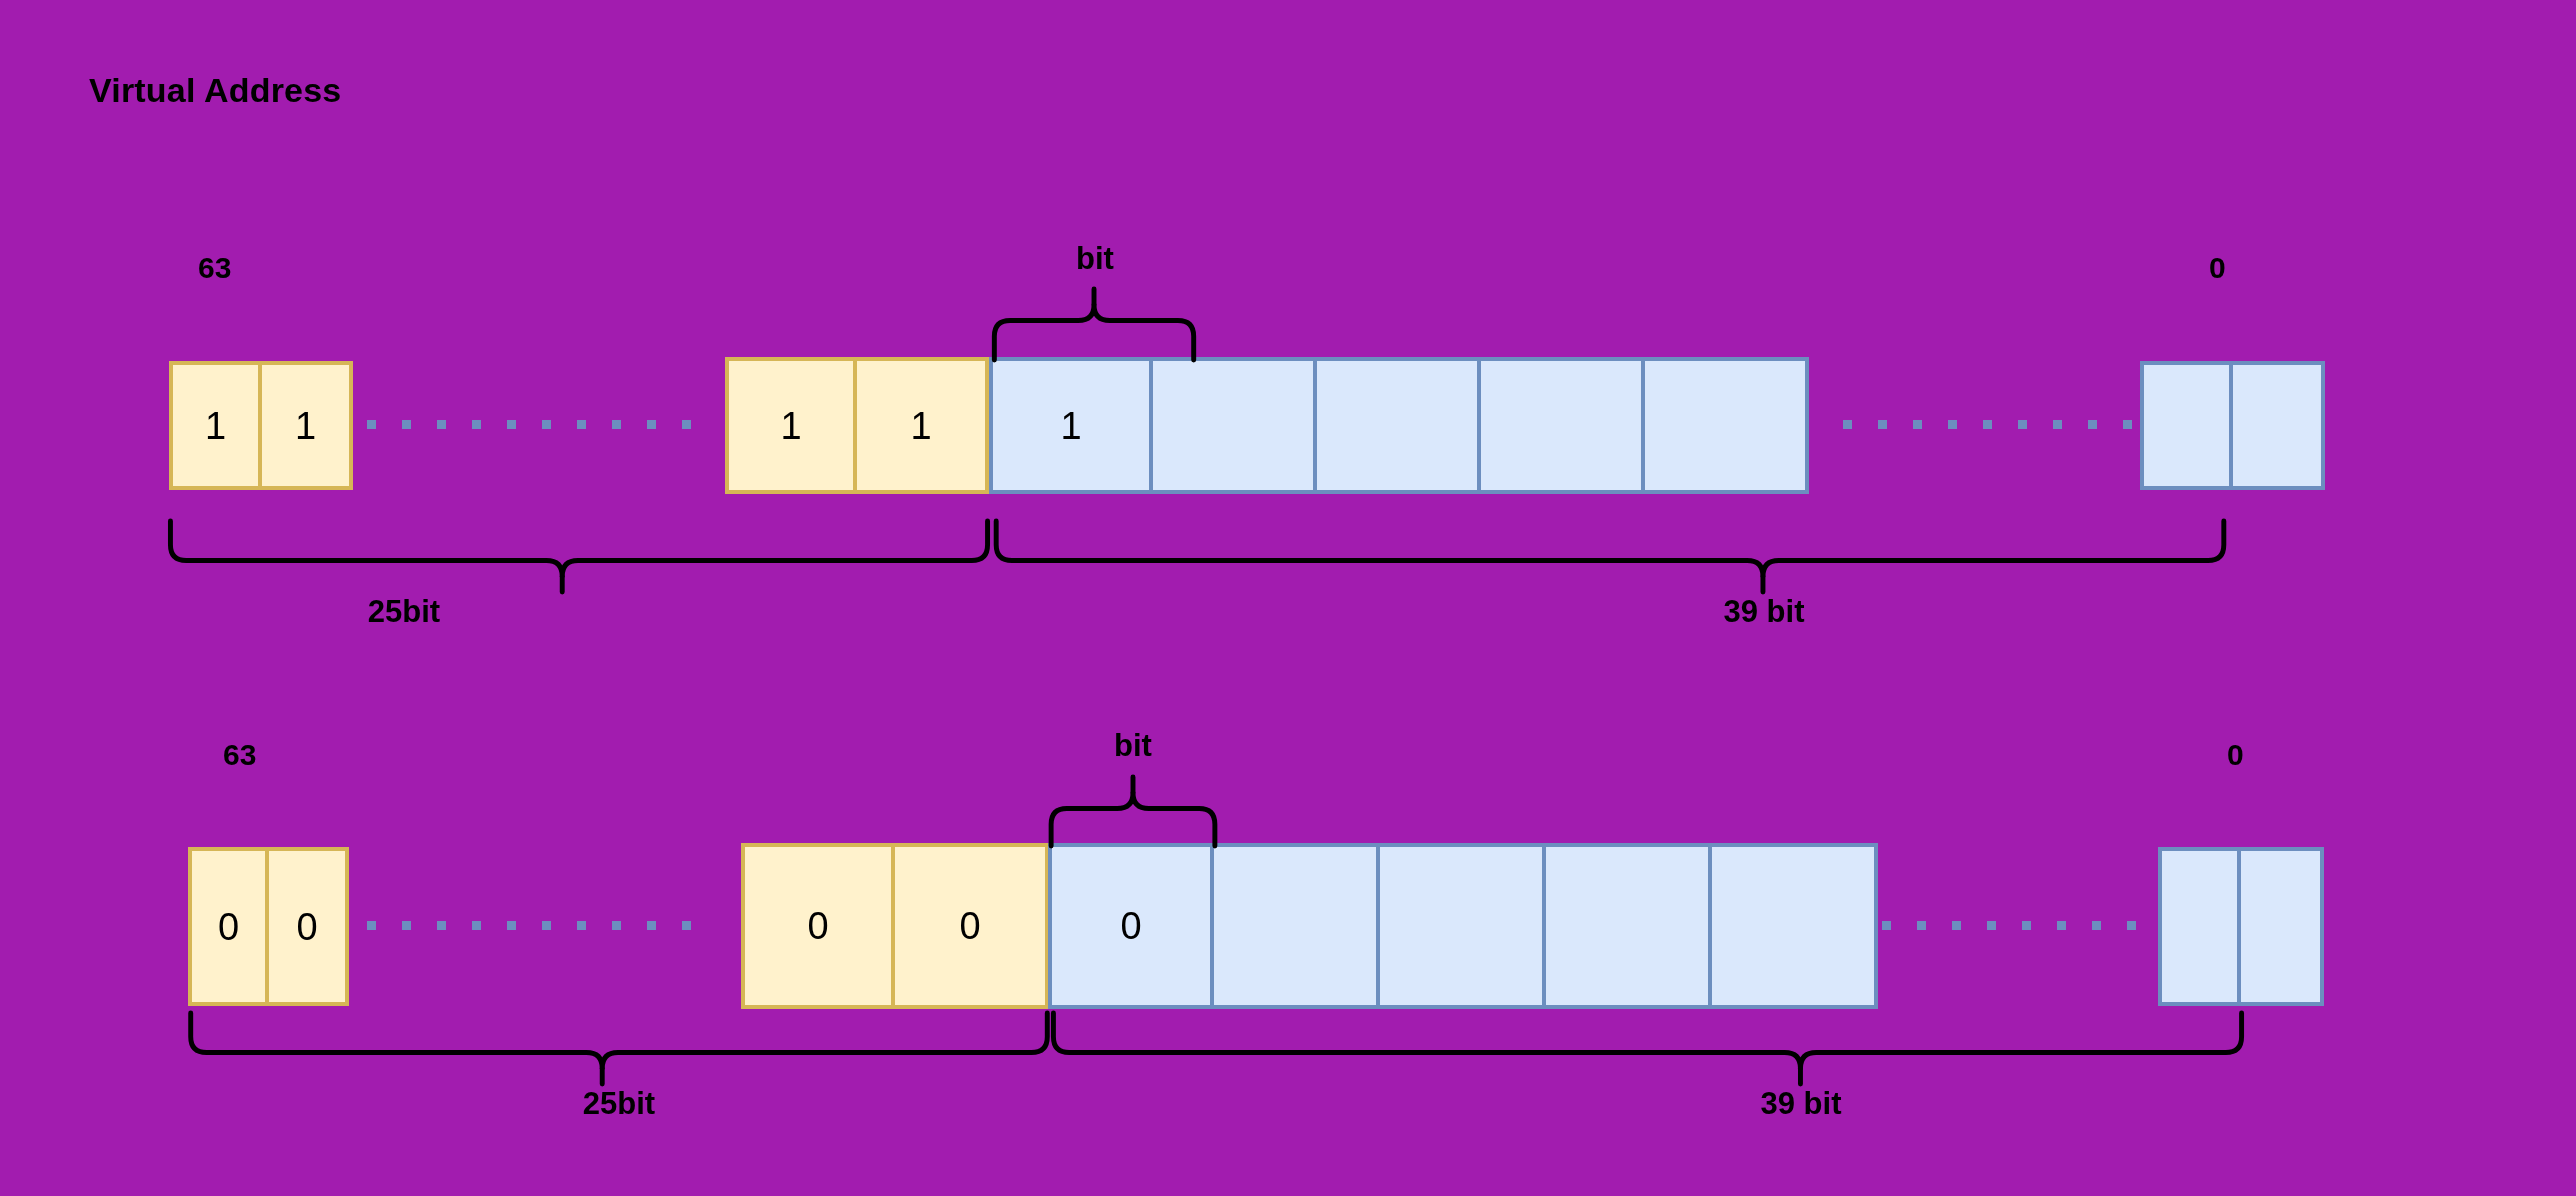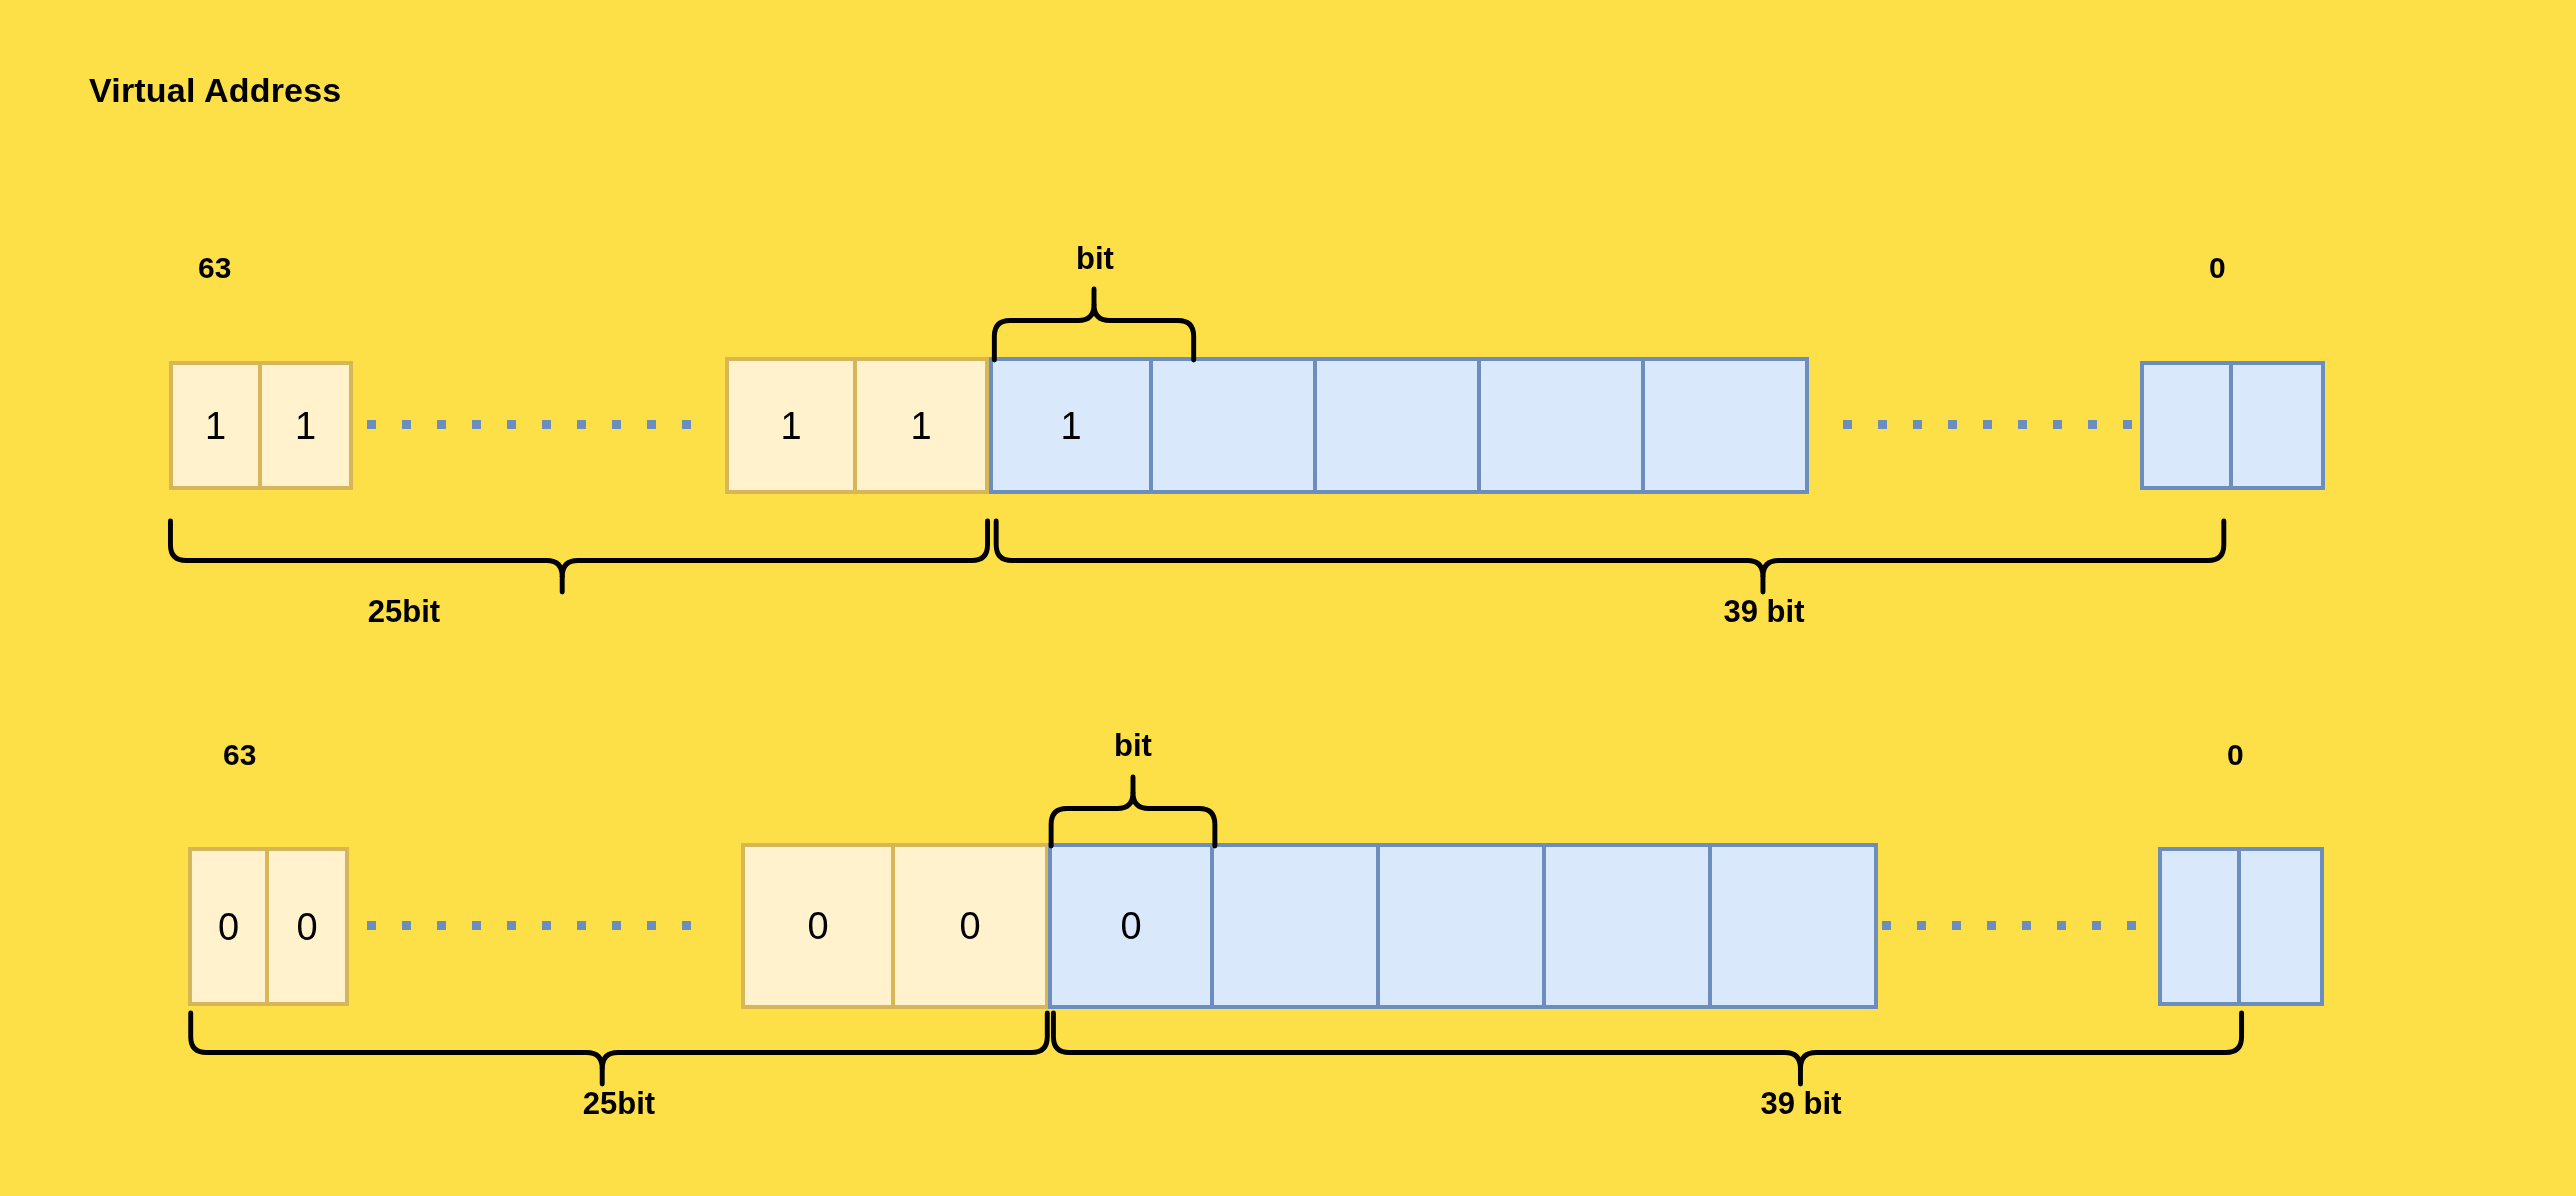--- a/index.html
+++ b/index.html
@@ -4,21 +4,21 @@
 <style>
   html, body {
     margin: 0;
     padding: 0;
     background: #ffffff;
   }
   #stage {
     position: relative;
     width: 2576px;
     height: 1197px;
-    background: #fde047;
+    background: #a21caf;
     font-family: "Liberation Sans", sans-serif;
     overflow: hidden;
   }
 
   .title {
     position: absolute;
     left: 89px;
     top: 71px;
     font-size: 34px;
     font-weight: bold;

